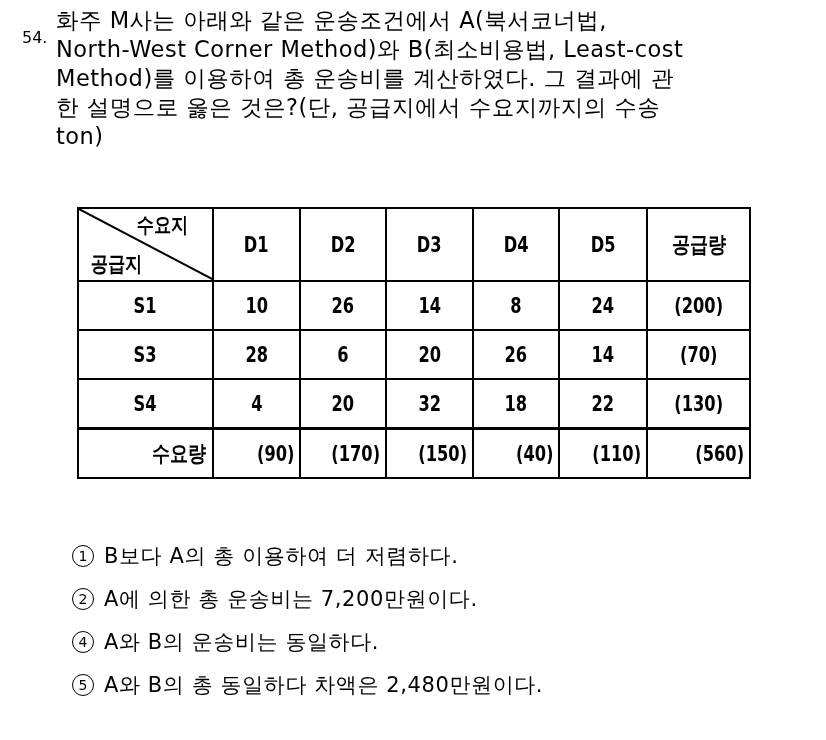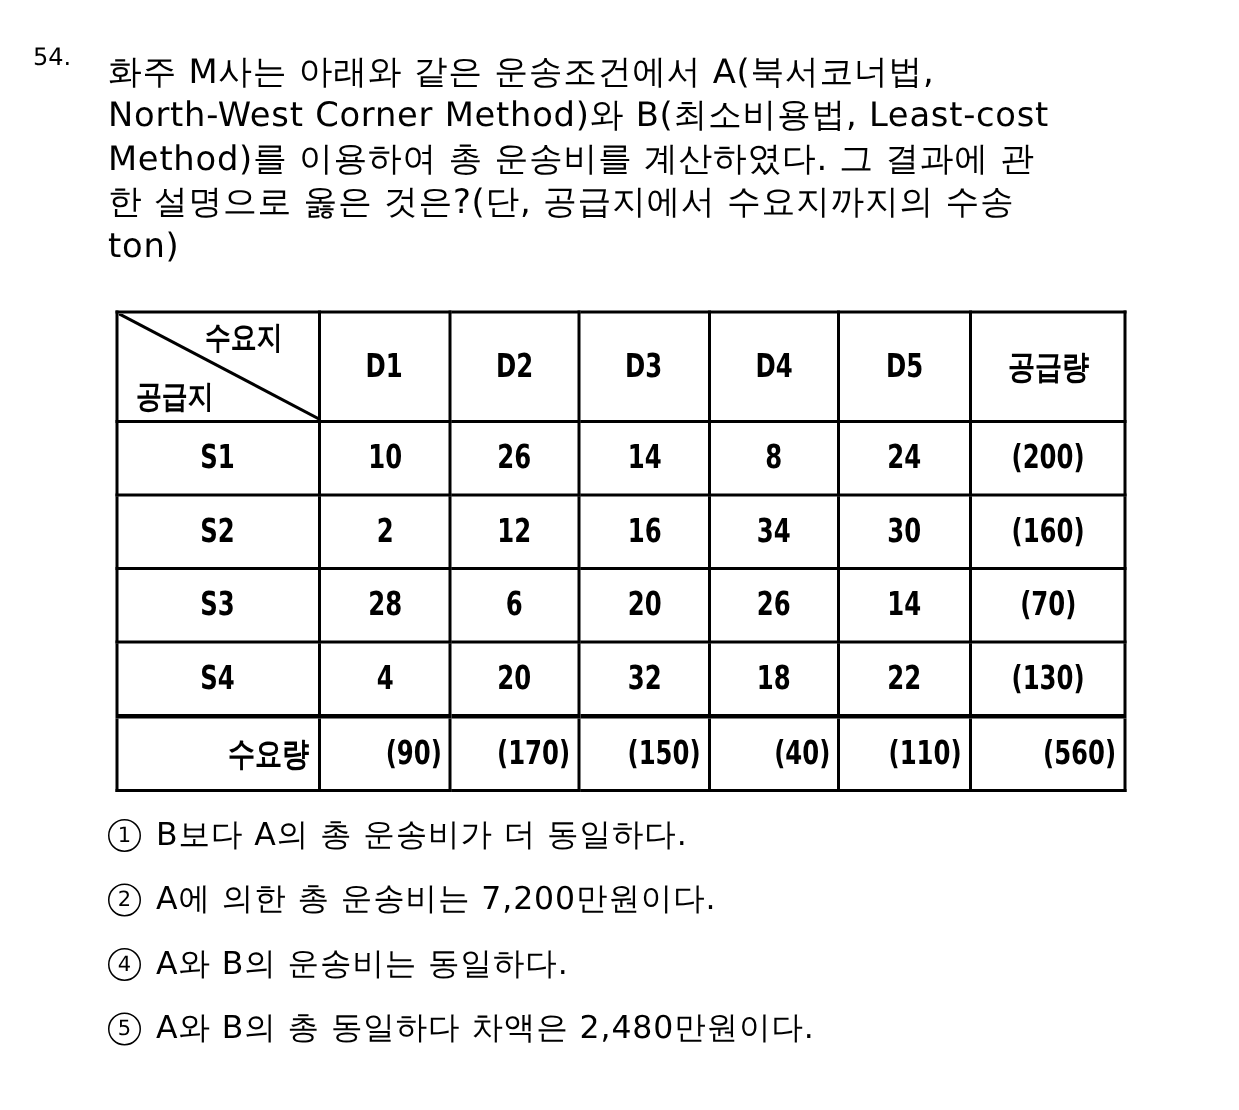--- a/index.html
+++ b/index.html
@@ -23,24 +23,23 @@
   }
   .q-number {
     position: absolute;
     left: 0;
     top: 17px;
     font-size: 16px;
     line-height: 29px;
   }
   .q-lines {
     position: absolute;
-    left: 50px;
+    left: 34px;
     top: 0;
     width: 740px;
-    margin-top: 28px;
   }
   .q-line {
     font-size: 22.5px;
     line-height: 29px;
     height: 29px;
     white-space: nowrap;
     letter-spacing: 0.5px;
   }
   .table-wrap {
     position: absolute;
@@ -159,29 +158,20 @@
     <tr class="r-body">
       <td><span class="cond">S1</span></td>
       <td><span class="cond">10</span></td>
       <td><span class="cond">26</span></td>
       <td><span class="cond">14</span></td>
       <td><span class="cond">8</span></td>
       <td><span class="cond">24</span></td>
       <td><span class="cond">(200)</span></td>
     </tr>
     <tr class="r-body">
-      <td><span class="cond">S2</span></td>
-      <td><span class="cond">2</span></td>
-      <td><span class="cond">12</span></td>
-      <td><span class="cond">16</span></td>
-      <td><span class="cond">34</span></td>
-      <td><span class="cond">30</span></td>
-      <td><span class="cond">(160)</span></td>
-    </tr>
-    <tr class="r-body">
       <td><span class="cond">S3</span></td>
       <td><span class="cond">28</span></td>
       <td><span class="cond">6</span></td>
       <td><span class="cond">20</span></td>
       <td><span class="cond">26</span></td>
       <td><span class="cond">14</span></td>
       <td><span class="cond">(70)</span></td>
     </tr>
     <tr class="r-body">
       <td><span class="cond">S4</span></td>
@@ -200,21 +190,21 @@
       <td><span class="cond">(40)</span></td>
       <td><span class="cond">(110)</span></td>
       <td><span class="cond">(560)</span></td>
     </tr>
   </tbody>
     </table>
 </div>
 
 <div class="options">
   <div class="option">
-    <span class="opt-marker">1</span><span>B보다 A의 총 운송비가 더 동일하다.</span>
+    <span class="opt-marker">1</span><span>B보다 A의 총 이용하여 더 저렴하다.</span>
   </div>
   <div class="option">
     <span class="opt-marker">2</span><span>A에 의한 총 운송비는 7,200만원이다.</span>
   </div>
   <div class="option">
     <span class="opt-marker">4</span><span>A와 B의 운송비는 동일하다.</span>
   </div>
   <div class="option">
     <span class="opt-marker">5</span><span>A와 B의 총 동일하다 차액은 2,480만원이다.</span>
   </div>

